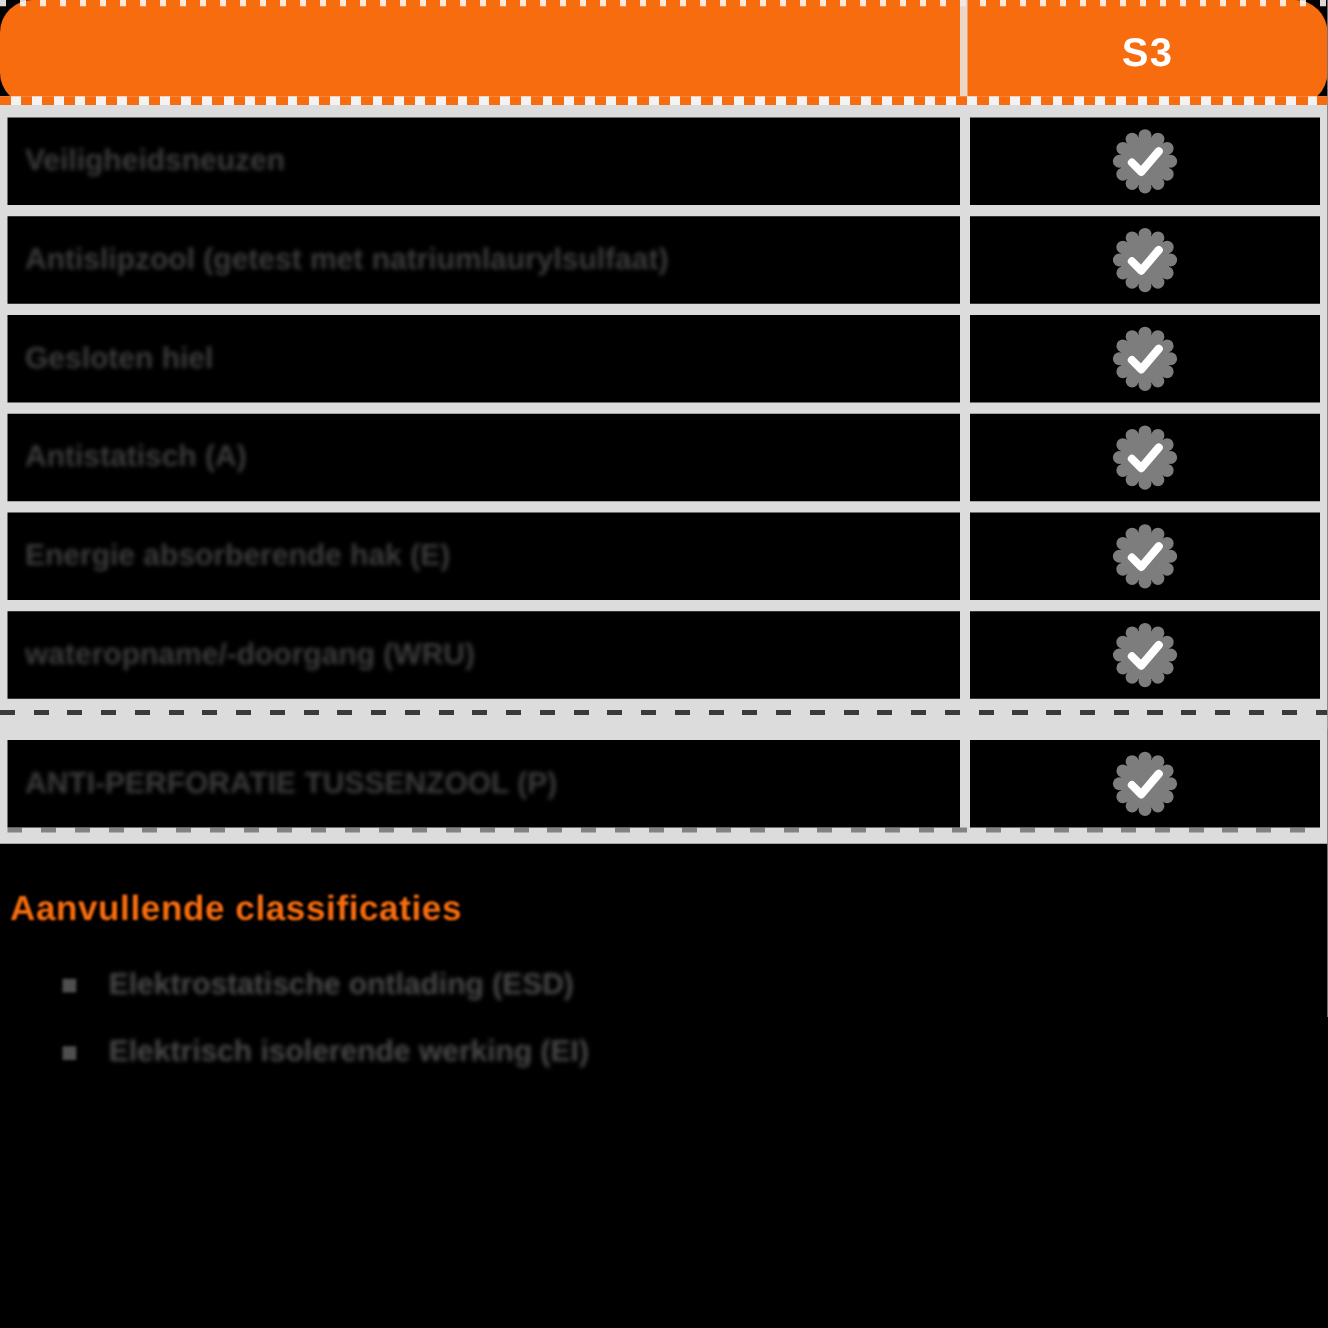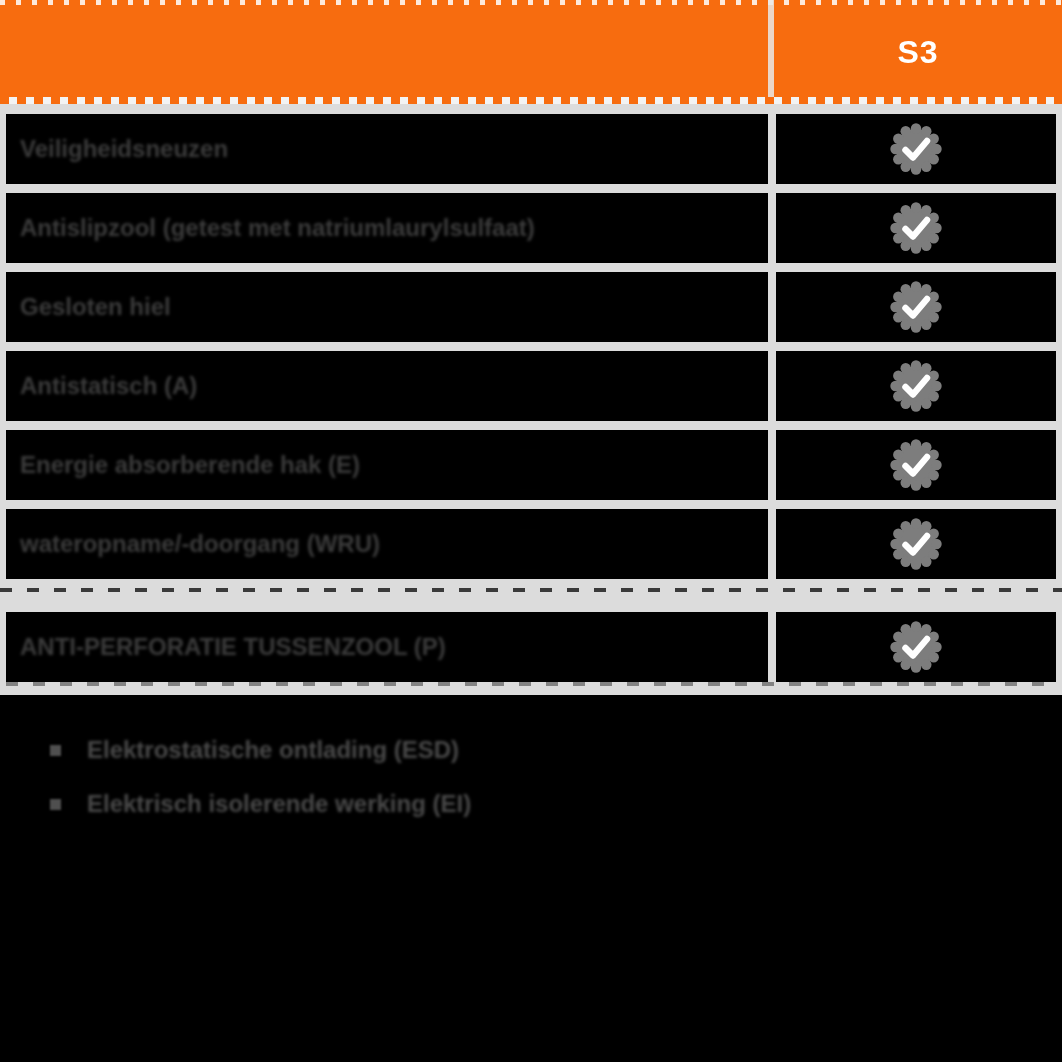--- a/index.html
+++ b/index.html
@@ -6,23 +6,24 @@
   body{
     width:1062px;height:1062px;
     background:#000;
     font-family:"Liberation Sans", sans-serif;
     font-weight:bold;
     overflow:hidden;
   }
   
   .tbl-header{
     position:relative;
-    width:1062px;height:104px;
+    width:1062px;height:84px;
     background:#F76C0F;
     display:flex;
+    border-radius:26px;
   }
   .perf-top{
     position:absolute;top:0;left:0;right:0;height:5px;
     background:repeating-linear-gradient(90deg, rgba(255,255,255,.85) 0 5px, rgba(255,255,255,0) 5px 16px);
   }
   .perf-bottom{
     position:absolute;bottom:0;left:0;right:0;height:7px;
     background-color:#f3f3f3;
     background-image:repeating-linear-gradient(90deg,#F76C0F 0 9px, rgba(247,108,15,0) 9px 17px);
   }
@@ -304,20 +305,21 @@
           <circle cx="9.3" cy="16.7" r="5.2"></circle>
           <circle cx="16.7" cy="9.3" r="5.2"></circle>
         </g>
         <path d="M16.5 28 L24 35.5 L38 19" fill="none" stroke="#FFFFFF" stroke-width="6.5" stroke-linecap="round" stroke-linejoin="round"></path>
       </svg>
     </div>
   </div>
 </div>
 
 <div class="extra">
+  <h2 class="extra-heading">Aanvullende classificaties</h2>
   <div id="bullet-list">
   <div class="bullet-line">
     <div class="bullet-square"></div>
     <span class="bullet-text">Elektrostatische ontlading (ESD)</span>
   </div>
 
   <div class="bullet-line">
     <div class="bullet-square"></div>
     <span class="bullet-text">Elektrisch isolerende werking (EI)</span>
   </div>

